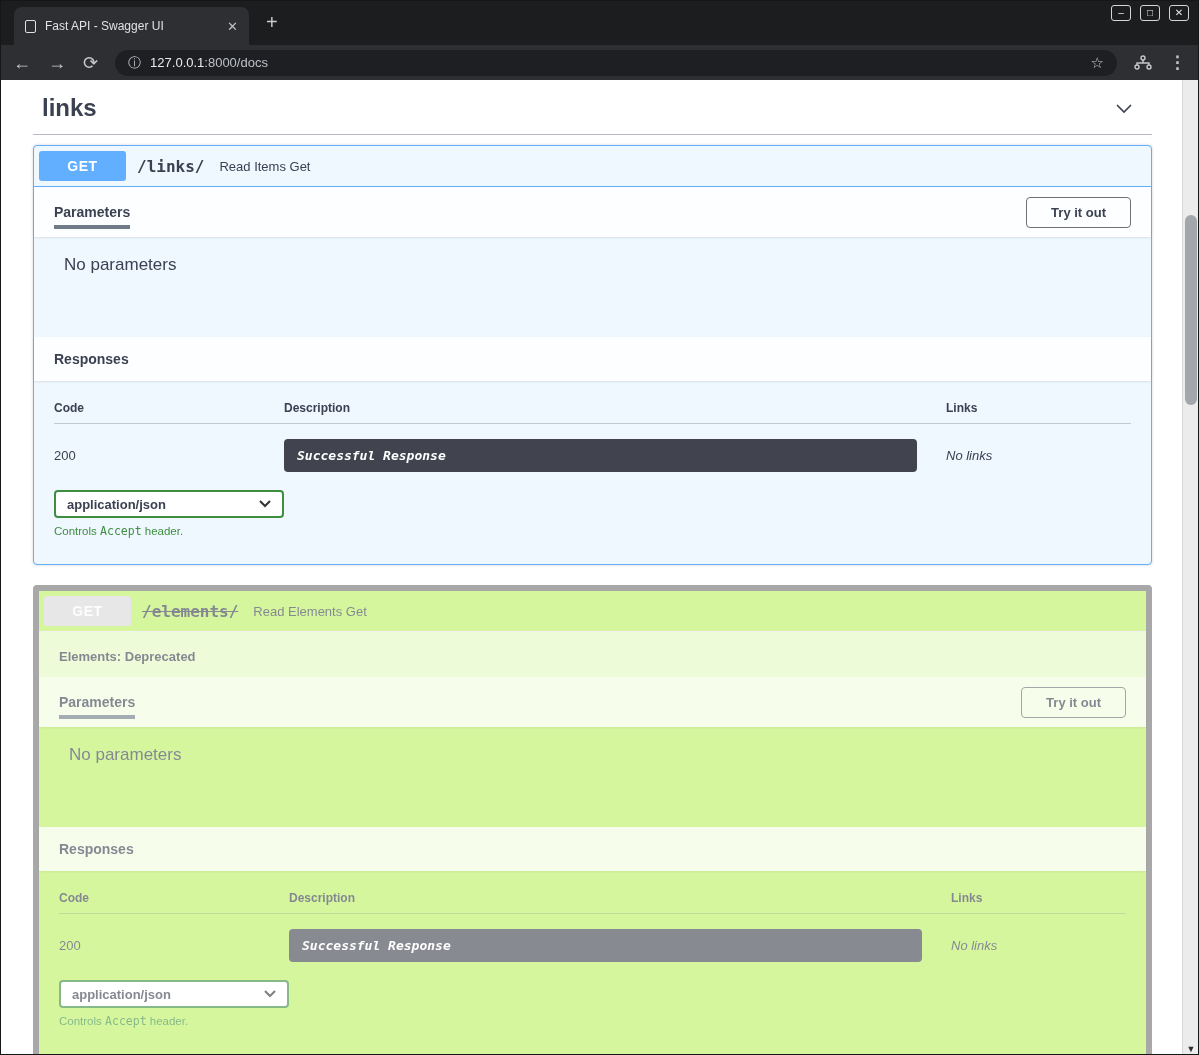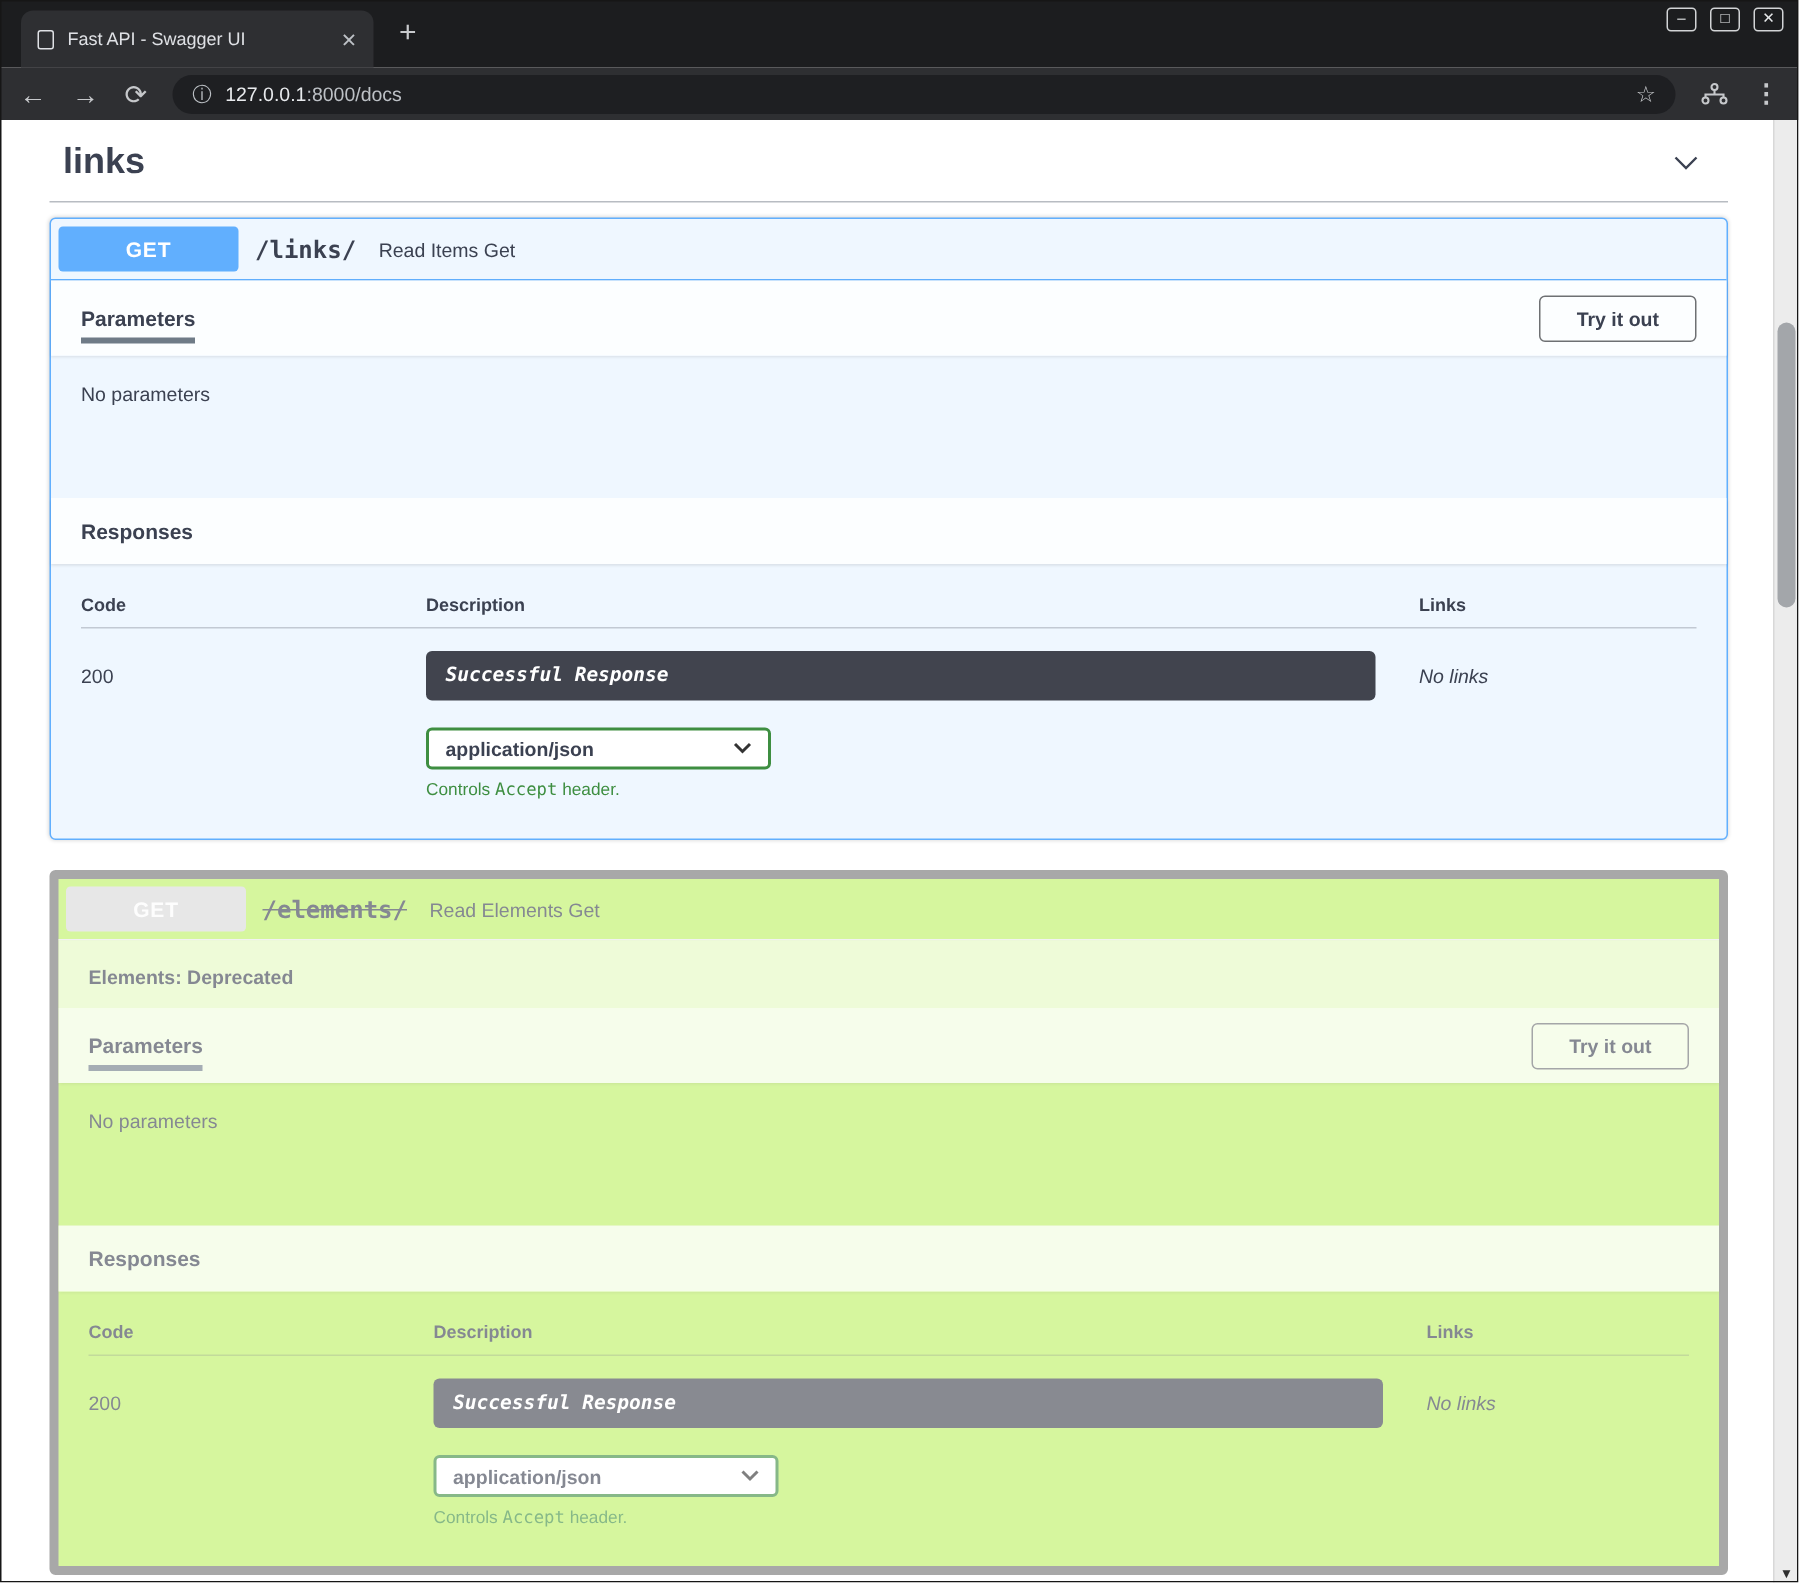--- a/index.html
+++ b/index.html
@@ -36,48 +36,48 @@
   .tag-header { display:flex; align-items:center; justify-content:space-between; padding:4px 18px 12px 9px; border-bottom:1px solid #b8bcc2; }
   .tag-title { font-size:24px; font-weight:bold; color:#3b4151; }
 
   .opblock { border-radius:4px; margin-top:10px; box-shadow:0 0 3px rgba(0,0,0,.19); }
   .opblock.get { border:1px solid #61affe; background:#eff7ff; }
   .opblock.deprecated { border:6px solid #737373; background:#bef264; opacity:.62; box-shadow:none; }
 
   .op-summary { display:flex; align-items:center; padding:5px; }
   .opblock.get .op-summary { border-bottom:1px solid #61affe; }
   .opblock.deprecated .op-summary { border-bottom:1px solid #ebebeb; }
-  .method { width:120px; padding:7px 0; text-align:center; border-radius:3px; font-weight:bold; font-size:14px; color:#fff; letter-spacing:.5px; }
+  .method { width:87px; padding:7px 0; text-align:center; border-radius:3px; font-weight:bold; font-size:14px; color:#fff; letter-spacing:.5px; }
   .get .method { background:#61affe; }
   .deprecated .method { background:#d9d9d9; color:#fdfdfd; }
   .op-path { margin-left:11px; font-family:"DejaVu Sans Mono","Liberation Mono",monospace; font-size:16px; font-weight:bold; color:#3b4151; }
   .deprecated .op-path { text-decoration:line-through; }
   .op-sum-desc { margin-left:15px; font-size:13px; color:#3b4151; }
 
   .op-warning { padding:17px 20px 13px; font-size:13px; font-weight:600; color:#3b4151; background:rgba(255,255,255,.6); }
 
   .sec-header { display:flex; align-items:center; justify-content:space-between; min-height:50px; padding:8px 20px; background:rgba(255,255,255,.8); box-shadow:0 1px 2px rgba(0,0,0,.1); position:relative; }
   .sec-header.responses { min-height:44px; }
   .sec-title { font-size:14px; font-weight:bold; color:#3b4151; }
   .tab-item { position:relative; display:inline-block; }
   .tab-item::after { content:""; position:absolute; left:0; bottom:-9px; width:100%; height:4px; background:#6f7b87; }
   .try-btn { padding:7px 24px; border:1px solid #6e7073; border-radius:4px; background:transparent; font-family:inherit; font-weight:bold; font-size:13px; color:#3b4151; cursor:pointer; }
 
-  .params-body { padding:18px 20px 62px; font-size:13px; color:#3b4151; }
+  .params-body { padding:18px 30px 62px; font-size:17px; color:#3b4151; }
 
   .resp-body { padding:20px 20px 26px; }
   .resp-head { display:flex; font-size:12px; font-weight:bold; color:#3b4151; padding-bottom:8px; border-bottom:1px solid rgba(59,65,81,.25); }
   .col-code { flex:0 0 230px; }
   .col-desc { flex:0 0 662px; }
   .col-links { flex:1 1 auto; }
   .resp-row { display:flex; padding-top:15px; font-size:13px; color:#3b4151; }
   .resp-row .col-code { padding-top:9px; }
   .resp-row .col-links { padding-top:9px; font-style:italic; }
   .desc-box { background:#41444e; border-radius:4px; padding:9px 13px; margin-right:29px; color:#fff; font-family:"DejaVu Sans Mono","Liberation Mono",monospace; font-style:italic; font-weight:bold; font-size:13px; }
-  .media-wrap { margin-left:230px; margin-top:18px; }
+  .media-wrap { margin-top:18px; }
   .media-select { width:230px; height:28px; border:2px solid #3e8e41; border-radius:4px; background:#fff; display:flex; align-items:center; justify-content:space-between; padding:0 11px; font-size:13px; font-weight:bold; color:#3b4151; cursor:pointer; }
   .accept-note { margin-top:6px; font-size:11.5px; color:#3e8e41; }
   .accept-note .mono { font-family:"DejaVu Sans Mono","Liberation Mono",monospace; }
 </style>
 </head>
 <body>
 
 <div class="window-frame"></div>
 
 <div class="titlebar">

